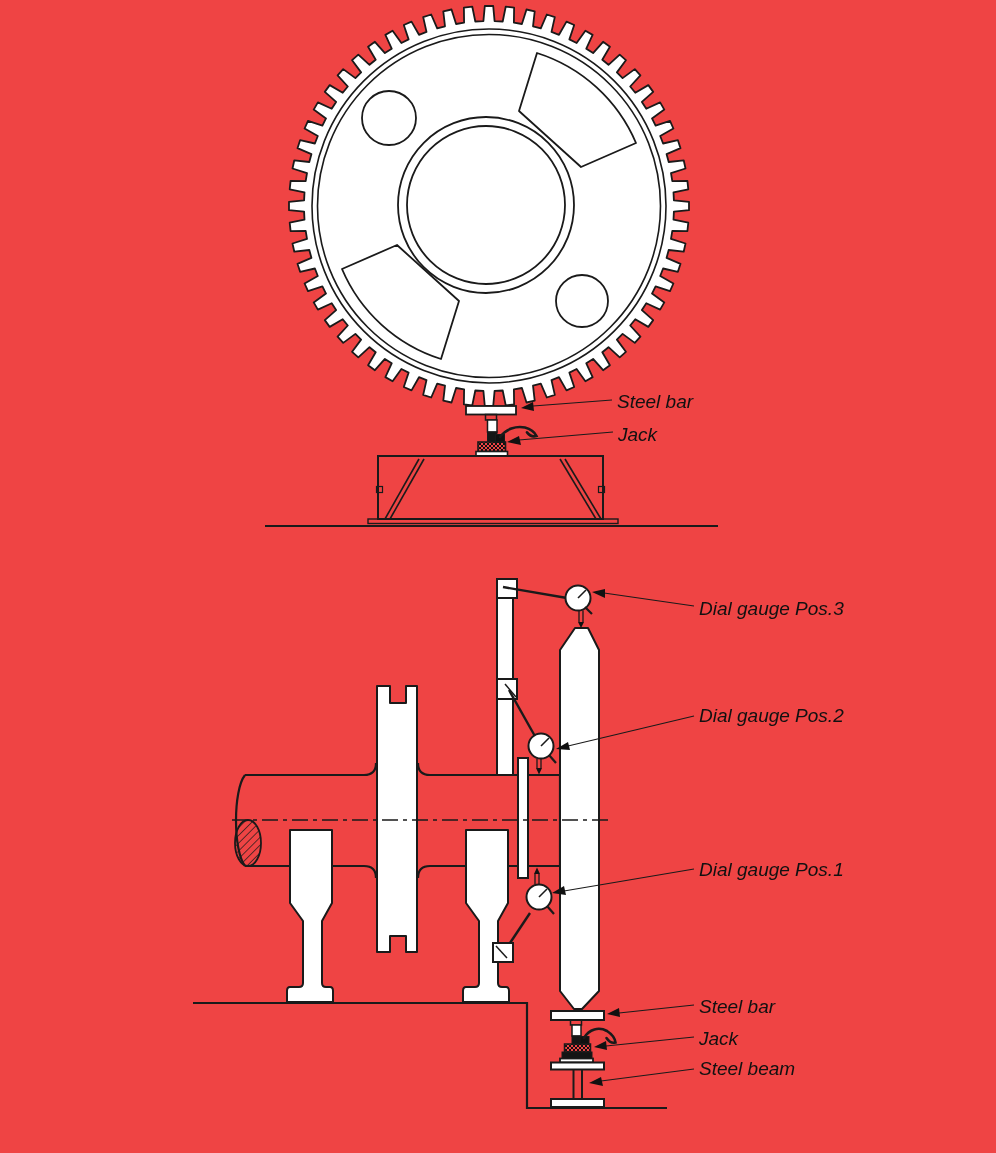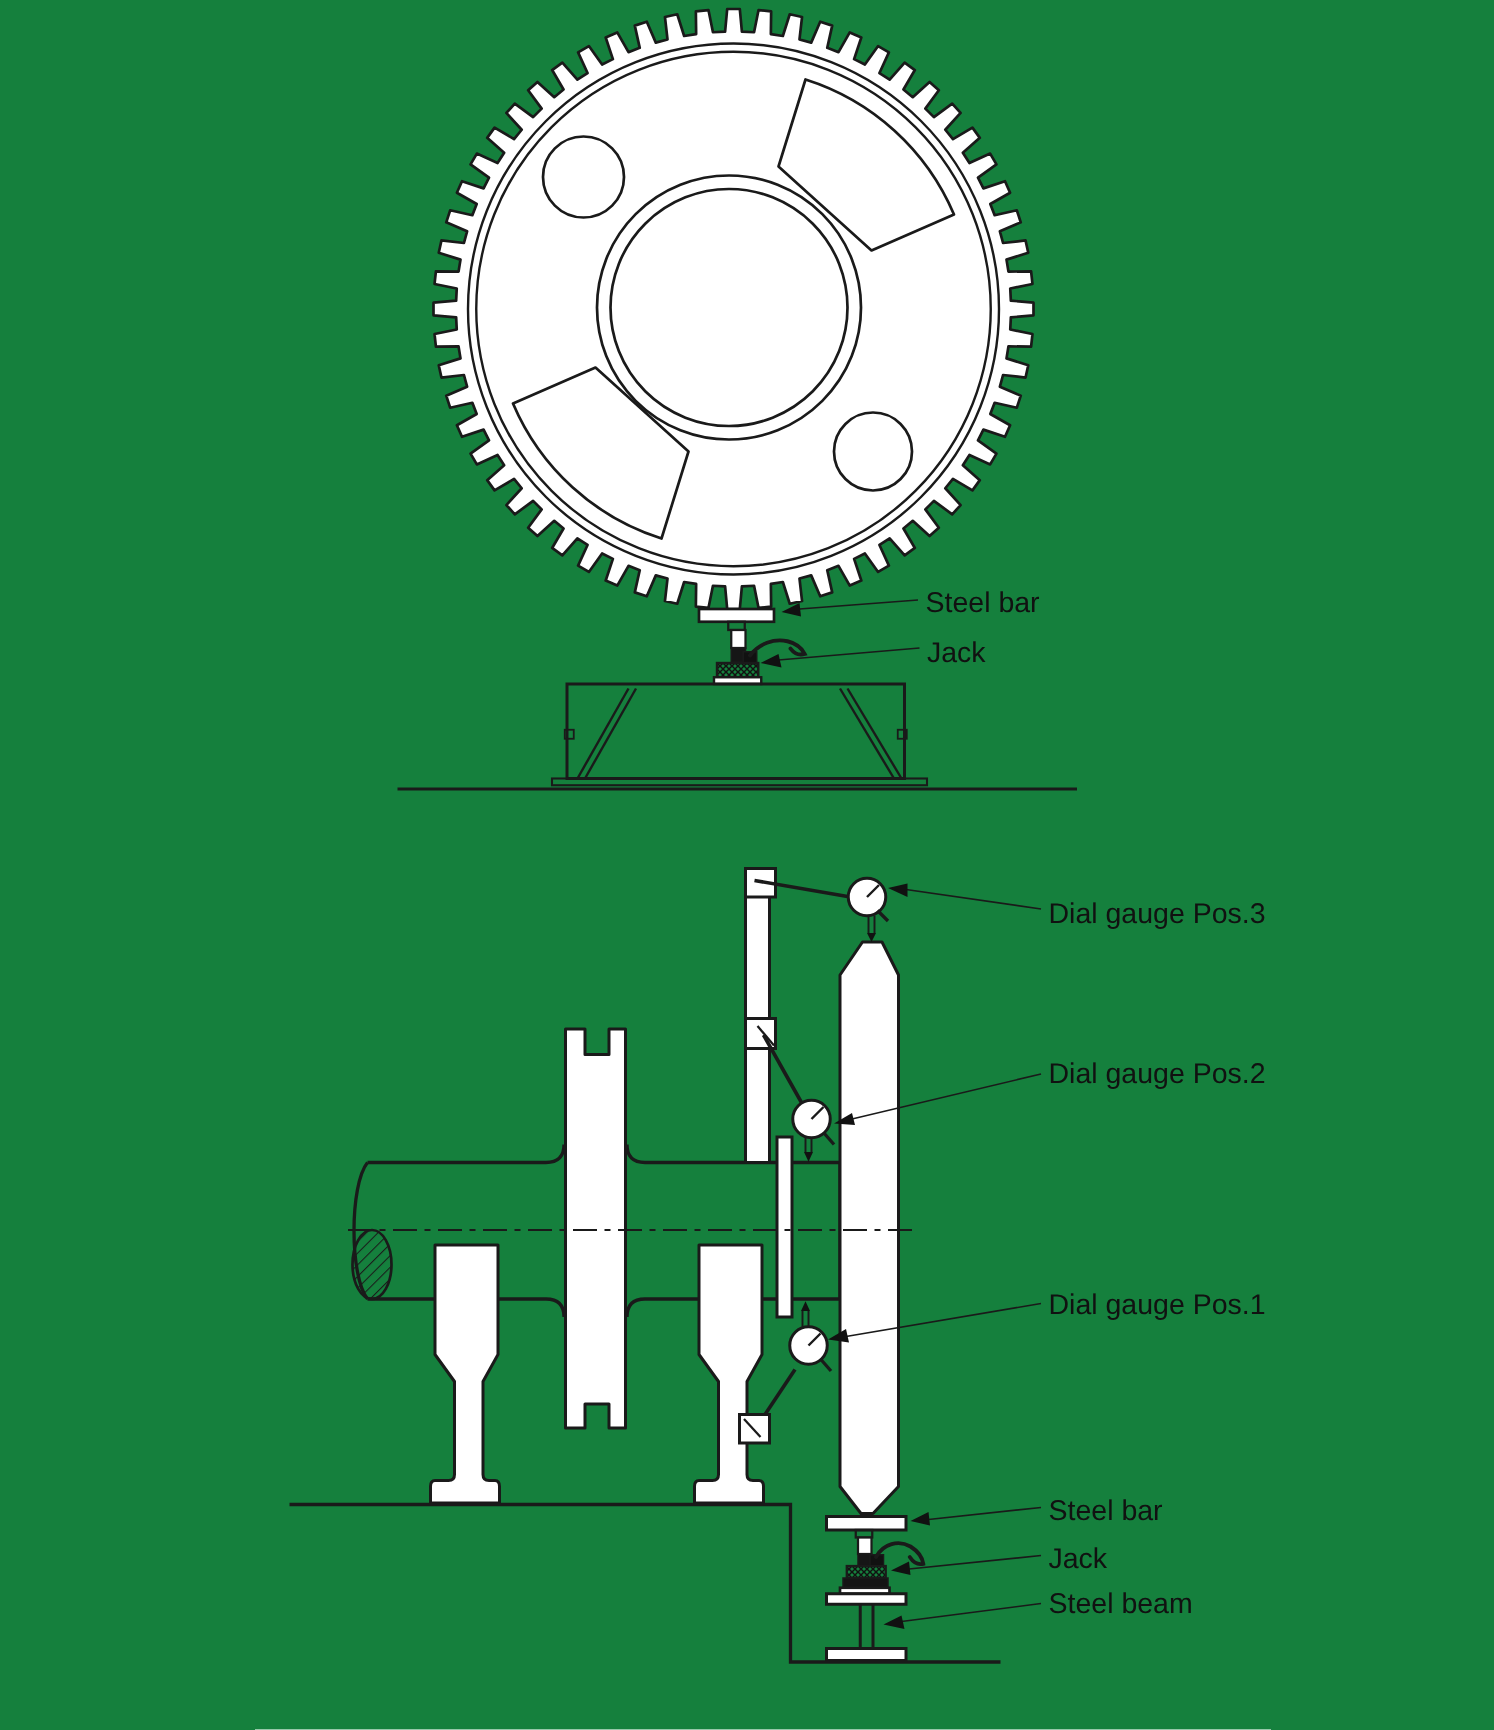--- a/index.html
+++ b/index.html
@@ -1,17 +1,17 @@
 <!DOCTYPE html>
 <html><head>
 <meta charset="utf-8">
 <style>
   html,body{margin:0;padding:0;background:#ffffff;}
-  .canvas{position:relative;width:996px;height:1153px;background:#15803d;overflow:hidden;
-          font-family:"Liberation Sans", sans-serif;}
+  .canvas{position:relative;width:996px;height:1153px;background:#ef4444;overflow:hidden;
+          font-family:"Liberation Sans", sans-serif;font-style:italic;}
   svg{position:absolute;left:0;top:0;}
   text{font-family:"Liberation Sans", sans-serif;font-size:19px;fill:#111;}
 </style>
 </head>
 <body>
 
 <div class="canvas">
 <svg width="996" height="1153" viewBox="0 0 996 1153">
   <defs>
     <pattern id="hatch45" patternUnits="userSpaceOnUse" width="5.5" height="5.5" patternTransform="rotate(-45)">

